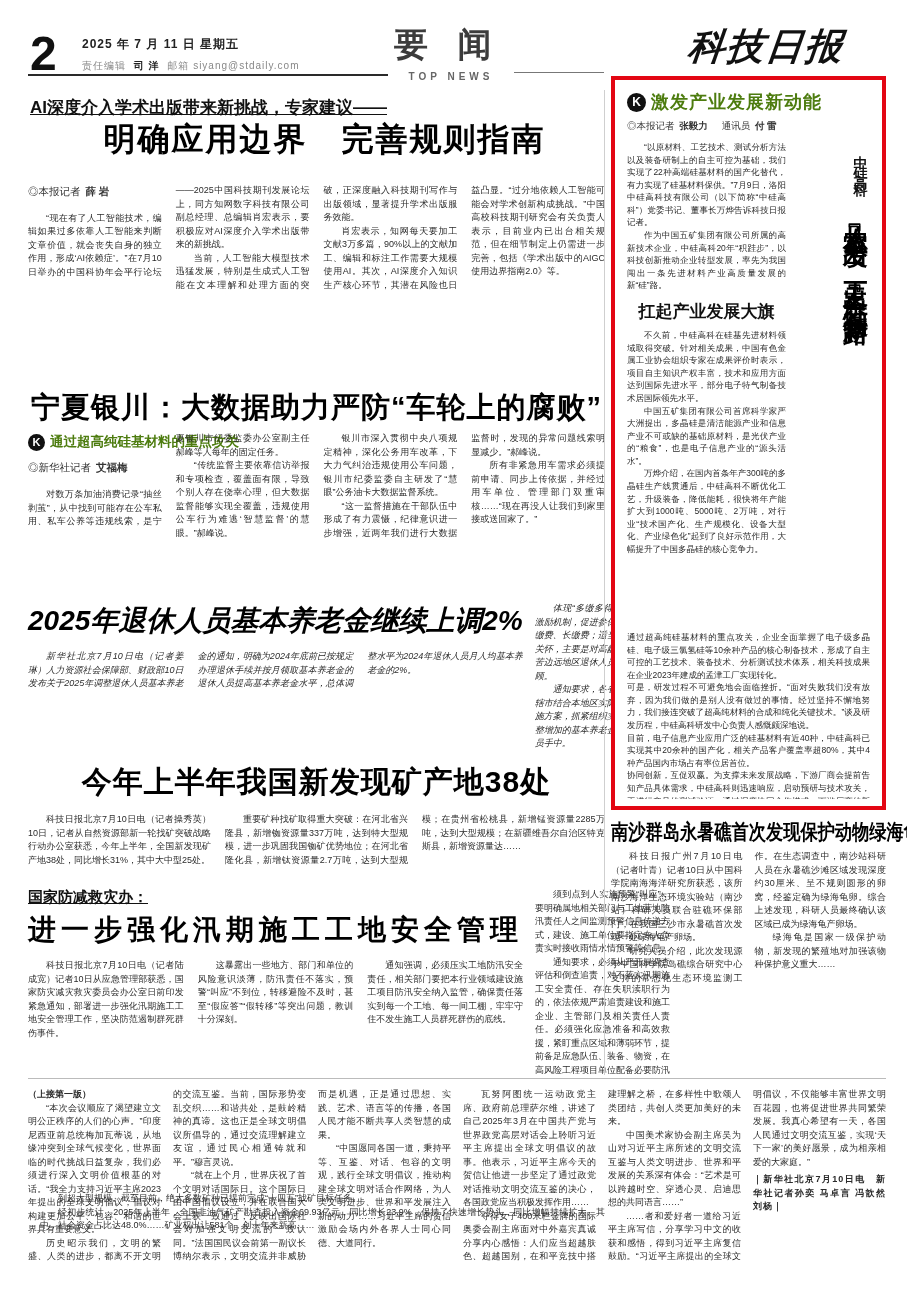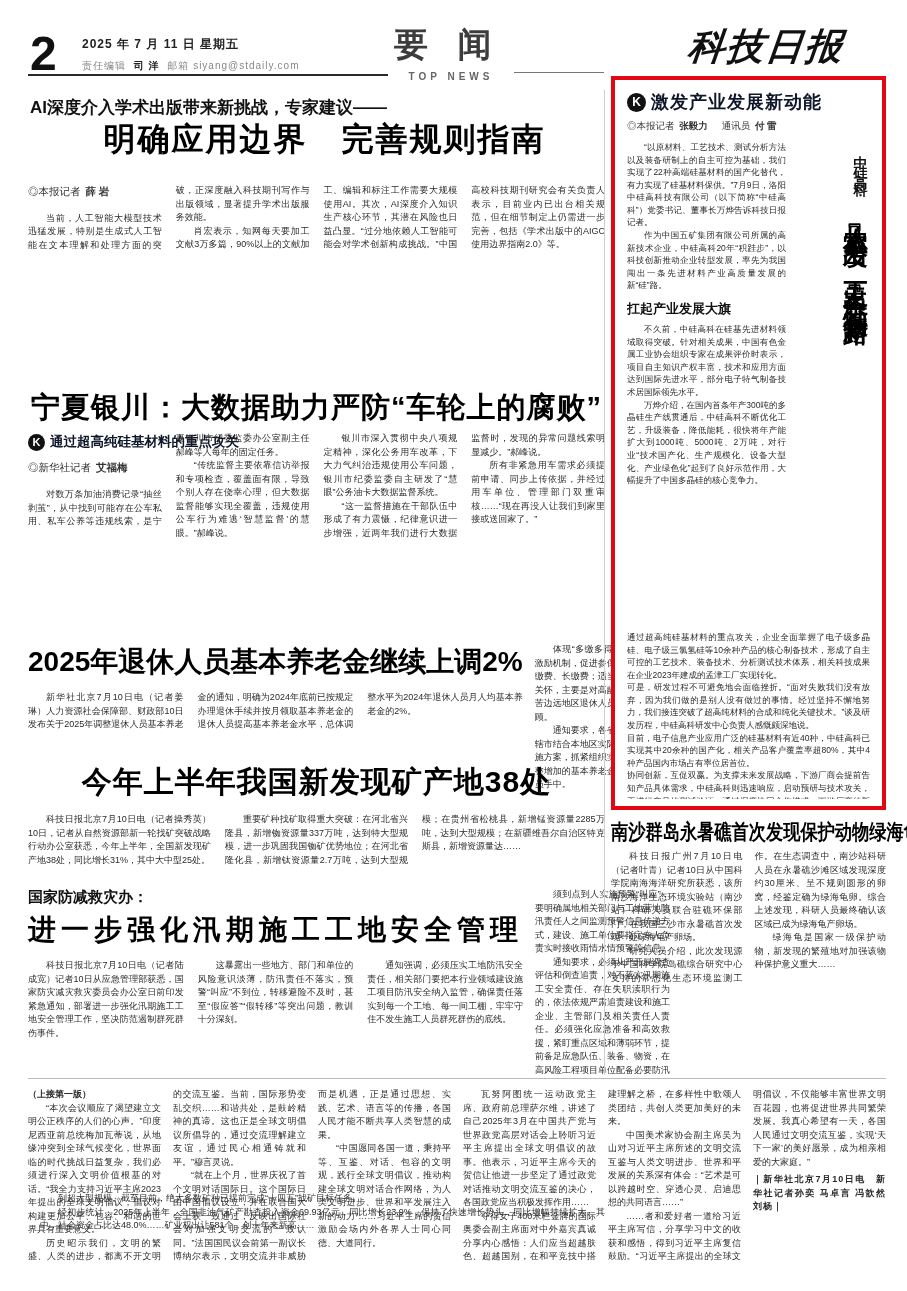--- a/index.html
+++ b/index.html
@@ -16,46 +16,46 @@
   .editor-line { font-size:10px; color:#888; margin-top:6px; letter-spacing:1px; }
   .editor-line b { color:#222; margin:0 4px; }
   .section-cn { font-size:34px; font-weight:bold; letter-spacing:10px; color:#3c3c3c; text-align:left; }
   .section-en { font-size:10px; font-weight:bold; letter-spacing:4px; color:#666; text-align:center; margin-top:3px; }
   .paper-name { font-family:"DejaVu Serif", serif; font-style:italic; font-weight:bold;
     font-size:37px; color:#111; transform:skewX(-6deg); letter-spacing:2px; white-space:nowrap; }
   .hrule { background:#2a2a2a; height:2px; }
   .hrule.thin { height:1px; background:#777; }
   .vdivider { width:1px; background:#cfcfcf; }
   
-  .kicker { font-size:17px; font-weight:bold; color:#111; }
+  .kicker { font-size:17px; font-weight:bold; color:#111;text-decoration:underline; }
   .headline { font-weight:bold; color:#000; text-align:center; white-space:nowrap; }
   .body-cols { column-gap:14px; text-align:justify; overflow:hidden;
     font-size:9px; line-height:1.5; color:#2b2b2b; }
   .body-cols p, .plain-body p { text-indent:2em; margin:0; }
   .plain-body { text-align:justify; font-size:9px; line-height:1.5; color:#2b2b2b; overflow:hidden; }
   .byline { font-size:10.5px; color:#333; text-indent:0 !important; margin-bottom:12px !important; }
   .byline b { margin:0 2px; }
   .badge-row { display:flex; align-items:center; gap:5px; margin-bottom:8px; break-inside:avoid; }
   .kicon { display:inline-flex; align-items:center; justify-content:center; flex:0 0 auto;
     width:17px; height:17px; border-radius:50%; background:#111; color:#fff;
     font-weight:bold; font-size:11px; line-height:1; }
-  .badge-label { font-weight:bold; font-size:13.5px; color:#0f172a; white-space:nowrap; }
+  .badge-label { font-weight:bold; font-size:13.5px; color:#4d7c0f; white-space:nowrap; }
   .split-row { display:flex; }
   .split-left { flex:0 0 430px; }
   .split-right { flex:0 0 135px; margin-left:12px; }
   
   .redbox { border:4px solid #e30613; background:#fff; padding:10px 12px; overflow:hidden; }
   .redbox .badge-row { margin-bottom:6px; }
   .redbox .badge-label { font-size:18px; letter-spacing:1px; }
   .redbox .byline { font-size:9.5px; margin-bottom:8px !important; }
   .redbox-flex { display:flex; height:482px; overflow:hidden; }
   .redbox-text { flex:1 1 auto; text-align:justify; font-size:8.5px; line-height:1.48;
     color:#2b2b2b; overflow:hidden; padding-right:8px; }
   .redbox-text p { text-indent:2em; margin:0; }
-  .subhead { text-align:left; font-weight:bold; font-size:13px; color:#111;
+  .subhead { text-align:center; font-weight:bold; font-size:17px; color:#111;
     text-indent:0 !important; margin:7px 0 5px 0 !important; }
   .vtitle { flex:0 0 76px; writing-mode:vertical-rl; text-orientation:upright;
     display:flex; padding-top:4px; }
   .vtitle-small { font-size:14px; font-weight:bold; letter-spacing:9px; color:#111; margin-left:6px; }
   .vtitle-large { font-size:25px; font-weight:bold; letter-spacing:4px; color:#000; line-height:1.15; }
   .redbox-bottom { margin-top:8px; height:168px; overflow:hidden; text-align:justify;
     font-size:8.5px; line-height:1.48; color:#2b2b2b; }
   .credit { text-indent:0 !important; margin-top:4px !important; }
   .credit b { letter-spacing:1px; }
 </style>
@@ -81,41 +81,42 @@
   </div>
   <div class="abs hrule thin" style="left:514px; top:72px; width:90px;"></div>
   <div class="abs paper-name" style="left:688px; top:22px;">科技日报</div>
 
   <div class="abs kicker" style="left:30px; top:96px;">AI深度介入学术出版带来新挑战，专家建议——</div>
   <div class="abs headline" style="left:36px; top:118px; width:577px; font-size:32px; letter-spacing:2px;">明确应用边界　完善规则指南</div>
   <div class="abs body-cols" style="left:28px; top:184px; width:577px; height:178px; column-count:4;">
     <p class="byline">
       <span>◎本报记者</span> <b>薛 岩</b>
     </p>
+    <p>“现在有了人工智能技术，编辑如果过多依靠人工智能来判断文章价值，就会丧失自身的独立作用，形成‘AI依赖症’。”在7月10日举办的中国科协年会平行论坛——2025中国科技期刊发展论坛上，同方知网数字科技有限公司副总经理、总编辑肖宏表示，要积极应对AI深度介入学术出版带来的新挑战。</p>
     <p>当前，人工智能大模型技术迅猛发展，特别是生成式人工智能在文本理解和处理方面的突破，正深度融入科技期刊写作与出版领域，显著提升学术出版服务效能。</p>
     <p>肖宏表示，知网每天要加工文献3万多篇，90%以上的文献加工、编辑和标注工作需要大规模使用AI。其次，AI深度介入知识生产核心环节，其潜在风险也日益凸显。“过分地依赖人工智能可能会对学术创新构成挑战。”中国高校科技期刊研究会有关负责人表示，目前业内已出台相关规范，但在细节制定上仍需进一步完善，包括《学术出版中的AIGC使用边界指南2.0》等。</p>
   </div>
 
   <div class="abs headline" style="left:28px; top:388px; width:577px; font-size:29px; letter-spacing:1px;">宁夏银川：大数据助力严防“车轮上的腐败”</div>
   <div class="abs body-cols" style="left:28px; top:432px; width:577px; height:168px; column-count:4;">
     <div class="badge-row">
       <span class="kicon">K</span>
       <span class="badge-label">通过超高纯硅基材料的重点攻关</span>
     </div>
     <p class="byline">
       <span>◎新华社记者</span> <b>艾福梅</b>
     </p>
     <p>对数万条加油消费记录“抽丝剥茧”，从中找到可能存在公车私用、私车公养等违规线索，是宁夏银川市纪委监委办公室副主任郝峰等人每年的固定任务。</p>
     <p>“传统监督主要依靠信访举报和专项检查，覆盖面有限，导致个别人存在侥幸心理，但大数据监督能够实现全覆盖，违规使用公车行为难逃‘智慧监督’的慧眼。”郝峰说。</p>
     <p>银川市深入贯彻中央八项规定精神，深化公务用车改革，下大力气纠治违规使用公车问题，银川市纪委监委自主研发了“慧眼”公务油卡大数据监督系统。</p>
     <p>“这一监督措施在干部队伍中形成了有力震慑，纪律意识进一步增强，近两年我们进行大数据监督时，发现的异常问题线索明显减少。”郝峰说。</p>
     <p>所有非紧急用车需求必须提前申请、同步上传依据，并经过用车单位、管理部门双重审核……“现在再没人让我们到家里接或送回家了。”</p>
   </div>
 
-  <div class="abs split-row" style="left:28px; top:643px; width:577px; height:146px;">
+  <div class="abs split-row" style="left:28px; top:602px; width:577px; height:146px;font-style:italic;">
     <div class="split-left">
       <div class="headline" style="font-size:28px; margin-bottom:10px;">2025年退休人员基本养老金继续上调2%</div>
       <div class="body-cols" style="column-count:3; height:96px;">
         <p>新华社北京7月10日电（记者姜琳）人力资源社会保障部、财政部10日发布关于2025年调整退休人员基本养老金的通知，明确为2024年底前已按规定办理退休手续并按月领取基本养老金的退休人员提高基本养老金水平，总体调整水平为2024年退休人员月人均基本养老金的2%。</p>
       </div>
     </div>
     <div class="split-right plain-body" style="height:146px;">
       <p>体现“多缴多得”“长缴多得”的激励机制，促进参保人员在职时多缴费、长缴费；适当倾斜体现重点关怀，主要是对高龄退休人员和艰苦边远地区退休人员等群体予以照顾。</p>
       <p>通知要求，各省、自治区、直辖市结合本地区实际，制定具体实施方案，抓紧组织实施，尽快把调整增加的基本养老金发放到退休人员手中。</p>
     </div>
@@ -162,20 +163,21 @@
     <p class="byline" style="text-indent:0; margin-bottom:8px; font-size:9.5px;">
       <span>◎本报记者</span> <b>张毅力</b>
       　<span>通讯员</span> <b>付 雷</b>
     </p>
     <div class="redbox-flex">
       <div class="redbox-text">
         <p>“以原材料、工艺技术、测试分析方法以及装备研制上的自主可控为基础，我们实现了22种高端硅基材料的国产化替代，有力实现了硅基材料保供。”7月9日，洛阳中硅高科技有限公司（以下简称“中硅高科”）党委书记、董事长万烨告诉科技日报记者。</p>
         <p>作为中国五矿集团有限公司所属的高新技术企业，中硅高科20年“积跬步”，以科技创新推动企业转型发展，率先为我国闯出一条先进材料产业高质量发展的新“硅”路。</p>
         <p class="subhead">扛起产业发展大旗</p>
         <p>不久前，中硅高科在硅基先进材料领域取得突破。针对相关成果，中国有色金属工业协会组织专家在成果评价时表示，项目自主知识产权丰富，技术和应用方面达到国际先进水平，部分电子特气制备技术居国际领先水平。</p>
+        <p>中国五矿集团有限公司首席科学家严大洲提出，多晶硅是清洁能源产业和信息产业不可或缺的基础原材料，是光伏产业的“粮食”，也是电子信息产业的“源头活水”。</p>
         <p>万烨介绍，在国内首条年产300吨的多晶硅生产线贯通后，中硅高科不断优化工艺，升级装备，降低能耗，很快将年产能扩大到1000吨、5000吨、2万吨，对行业“技术国产化、生产规模化、设备大型化、产业绿色化”起到了良好示范作用，大幅提升了中国多晶硅的核心竞争力。</p>
 
       </div>
       <div class="vtitle">
         <div class="vtitle-small">中硅高科：</div>
         <div class="vtitle-large">从农家『出发』，走出一条『硅』基创新路</div>
       </div>
     </div>
     <div class="redbox-bottom">
       <p>通过超高纯硅基材料的重点攻关，企业全面掌握了电子级多晶硅、电子级三氯氢硅等10余种产品的核心制备技术，形成了自主可控的工艺技术、装备技术、分析测试技术体系，相关科技成果在企业2023年建成的孟津工厂实现转化。</p>

